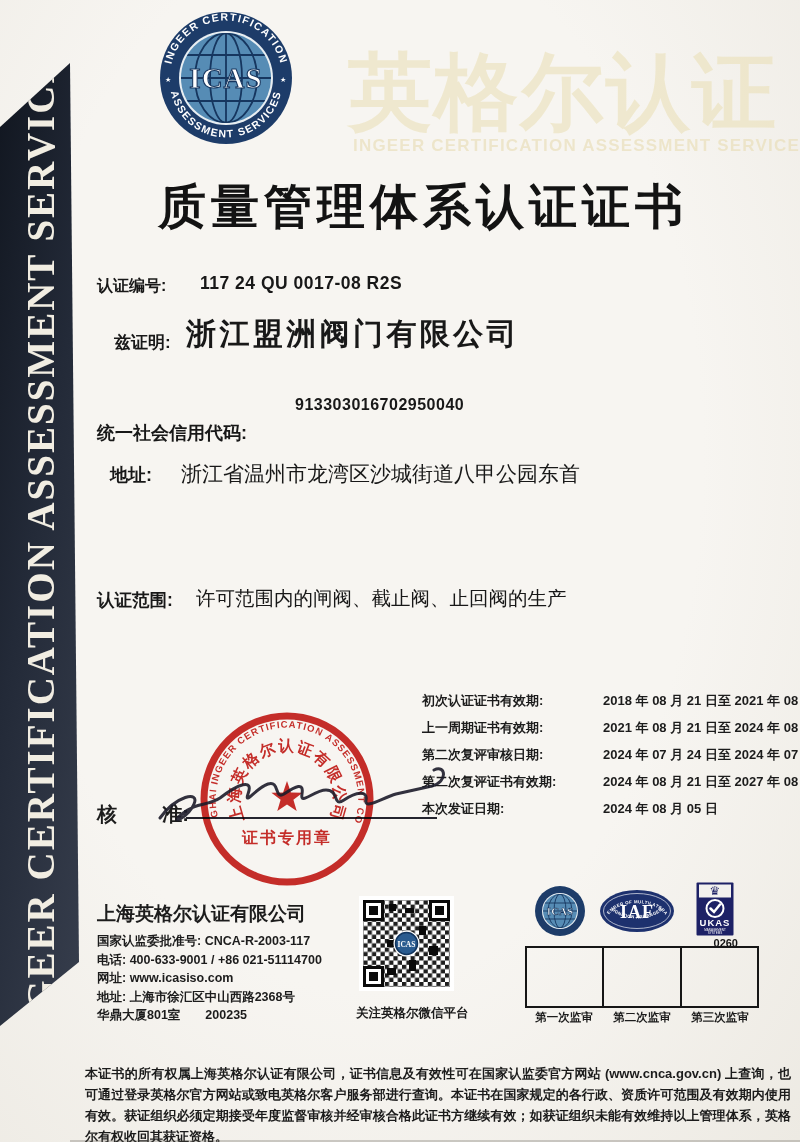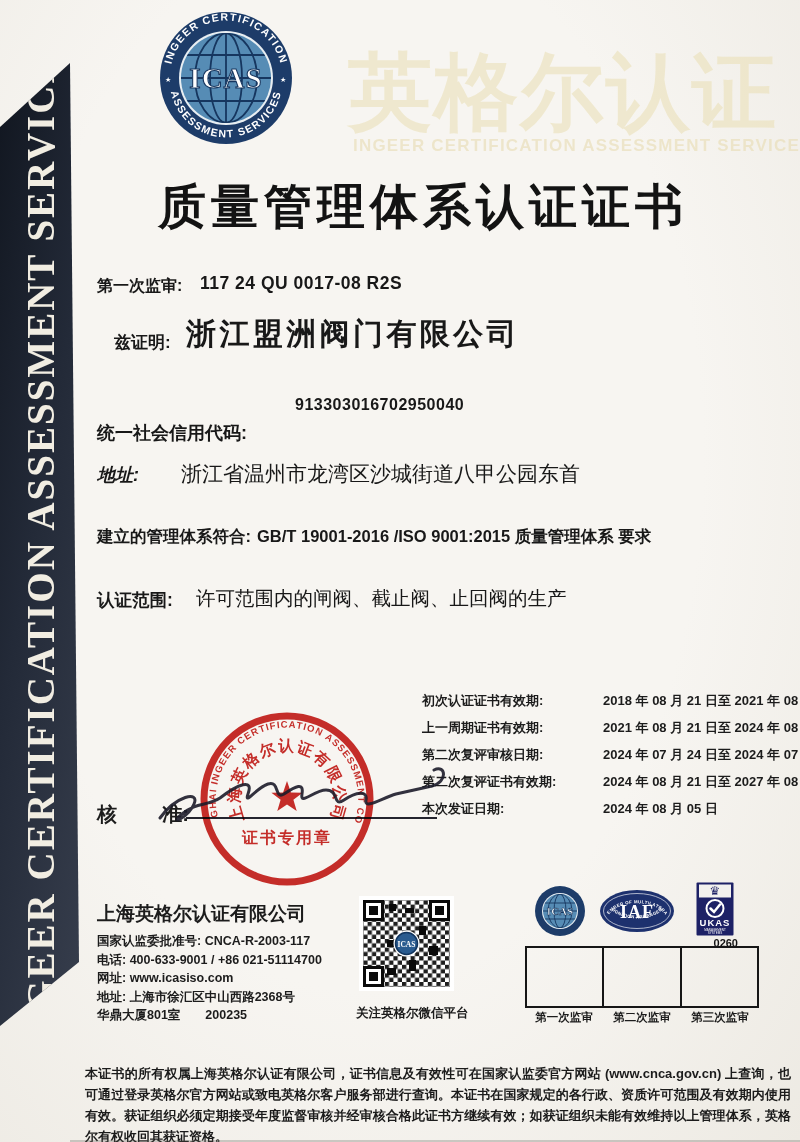--- a/index.html
+++ b/index.html
@@ -28,21 +28,21 @@
 
   .lab { font-weight:700; color:#181818; white-space:nowrap; }
   .val { color:#181818; white-space:nowrap; }
 
   .cert-no-label { left:97px; top:276px; font-size:16px; }
   .cert-no-value { left:200px; top:273px; font-size:17.5px; font-weight:700; letter-spacing:.5px; }
   .certify-label { left:97px; top:331px; font-size:17px;margin-left:17px; }
   .company-name  { left:186px; top:314px; font-size:30px; font-weight:600; letter-spacing:3.4px; }
   .credit-label  { left:97px; top:397px; font-size:18px;margin-top:24px; }
   .credit-value  { left:295px; top:396px; font-size:16px; font-weight:700; letter-spacing:.5px; }
-  .addr-label    { left:97px; top:463px; font-size:18px;font-style:italic; }
+  .addr-label    { left:110px; top:463px; font-size:18px; }
   .addr-value    { left:181px; top:460px; font-size:21px; font-weight:400; }
   .standard-row  { left:97px; top:526px; font-size:16.5px; white-space:nowrap; }
   .standard-row .lab { margin-right:6px; }
   .standard-row .val { font-weight:700; }
   .scope-label   { left:97px; top:588px; font-size:17.5px; }
   .scope-value   { left:196px; top:585px; font-size:19.5px; font-weight:400; }
 
   .dates { left:422px; top:694px; width:368px; }
   .drow { display:flex; margin-bottom:13px; line-height:14px;gap:38px; }
   .dlabel { width:143px; flex:0 0 143px; font-size:13px; font-weight:700; white-space:nowrap; }
@@ -114,35 +114,32 @@
     </text>
     <text x="-61" y="4" font-size="7" fill="#fff">★</text>
     <text x="54" y="4" font-size="7" fill="#fff">★</text>
   </svg>
 
   <div class="abs wm-title">英格尔认证</div>
   <div class="abs wm-sub">INGEER CERTIFICATION ASSESSMENT SERVICES</div>
 
   <div class="abs cert-title">质量管理体系认证证书</div>
 
-  <div class="abs lab cert-no-label">第一次监审:</div>
+  <div class="abs lab cert-no-label">认证编号:</div>
   <div class="abs val cert-no-value">117 24 QU 0017-08 R2S</div>
 
   <div class="abs lab certify-label">兹证明:</div>
   <div class="abs val company-name">浙江盟洲阀门有限公司</div>
 
   <div class="abs lab credit-label">统一社会信用代码:</div>
   <div class="abs val credit-value">913303016702950040</div>
 
   <div class="abs lab addr-label">地址:</div>
   <div class="abs val addr-value">浙江省温州市龙湾区沙城街道八甲公园东首</div>
 
-  <div class="abs standard-row">
-    <span class="lab">建立的管理体系符合:</span><span class="val">GB/T 19001-2016 /ISO 9001:2015 质量管理体系 要求</span>
-  </div>
 
   <div class="abs lab scope-label">认证范围:</div>
   <div class="abs val scope-value">许可范围内的闸阀、截止阀、止回阀的生产</div>
 
   <div class="abs dates">
     <div class="drow">
       <span class="dlabel">初次认证证书有效期:</span>
       <span class="dvalue">2018 年 08 月 21 日至 2021 年 08 月 20 日</span>
     </div>
     <div class="drow">

